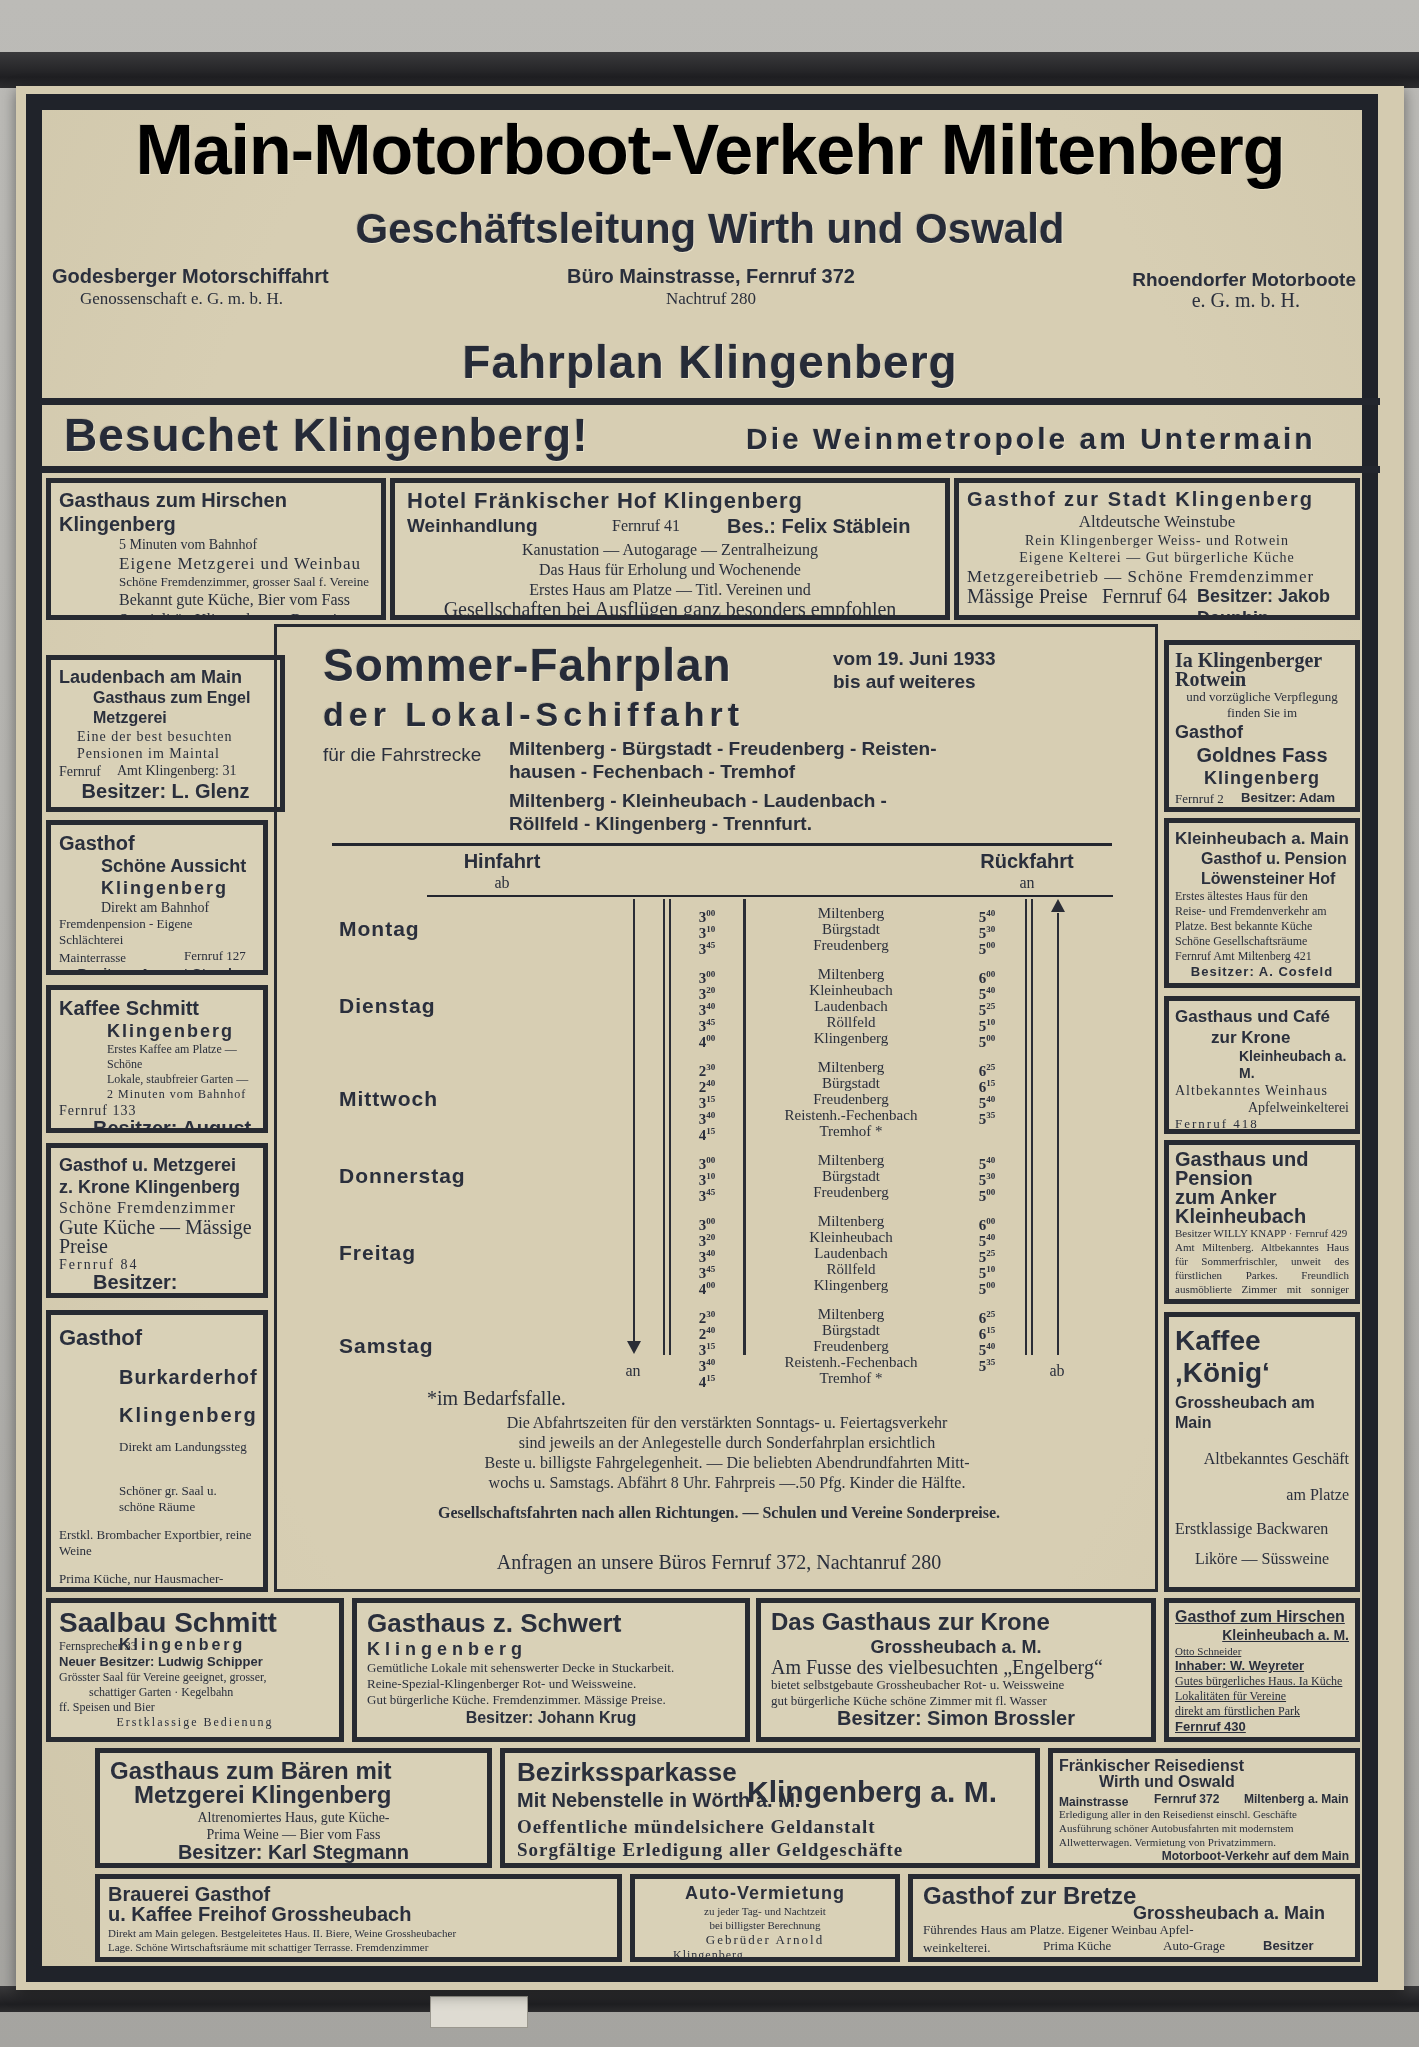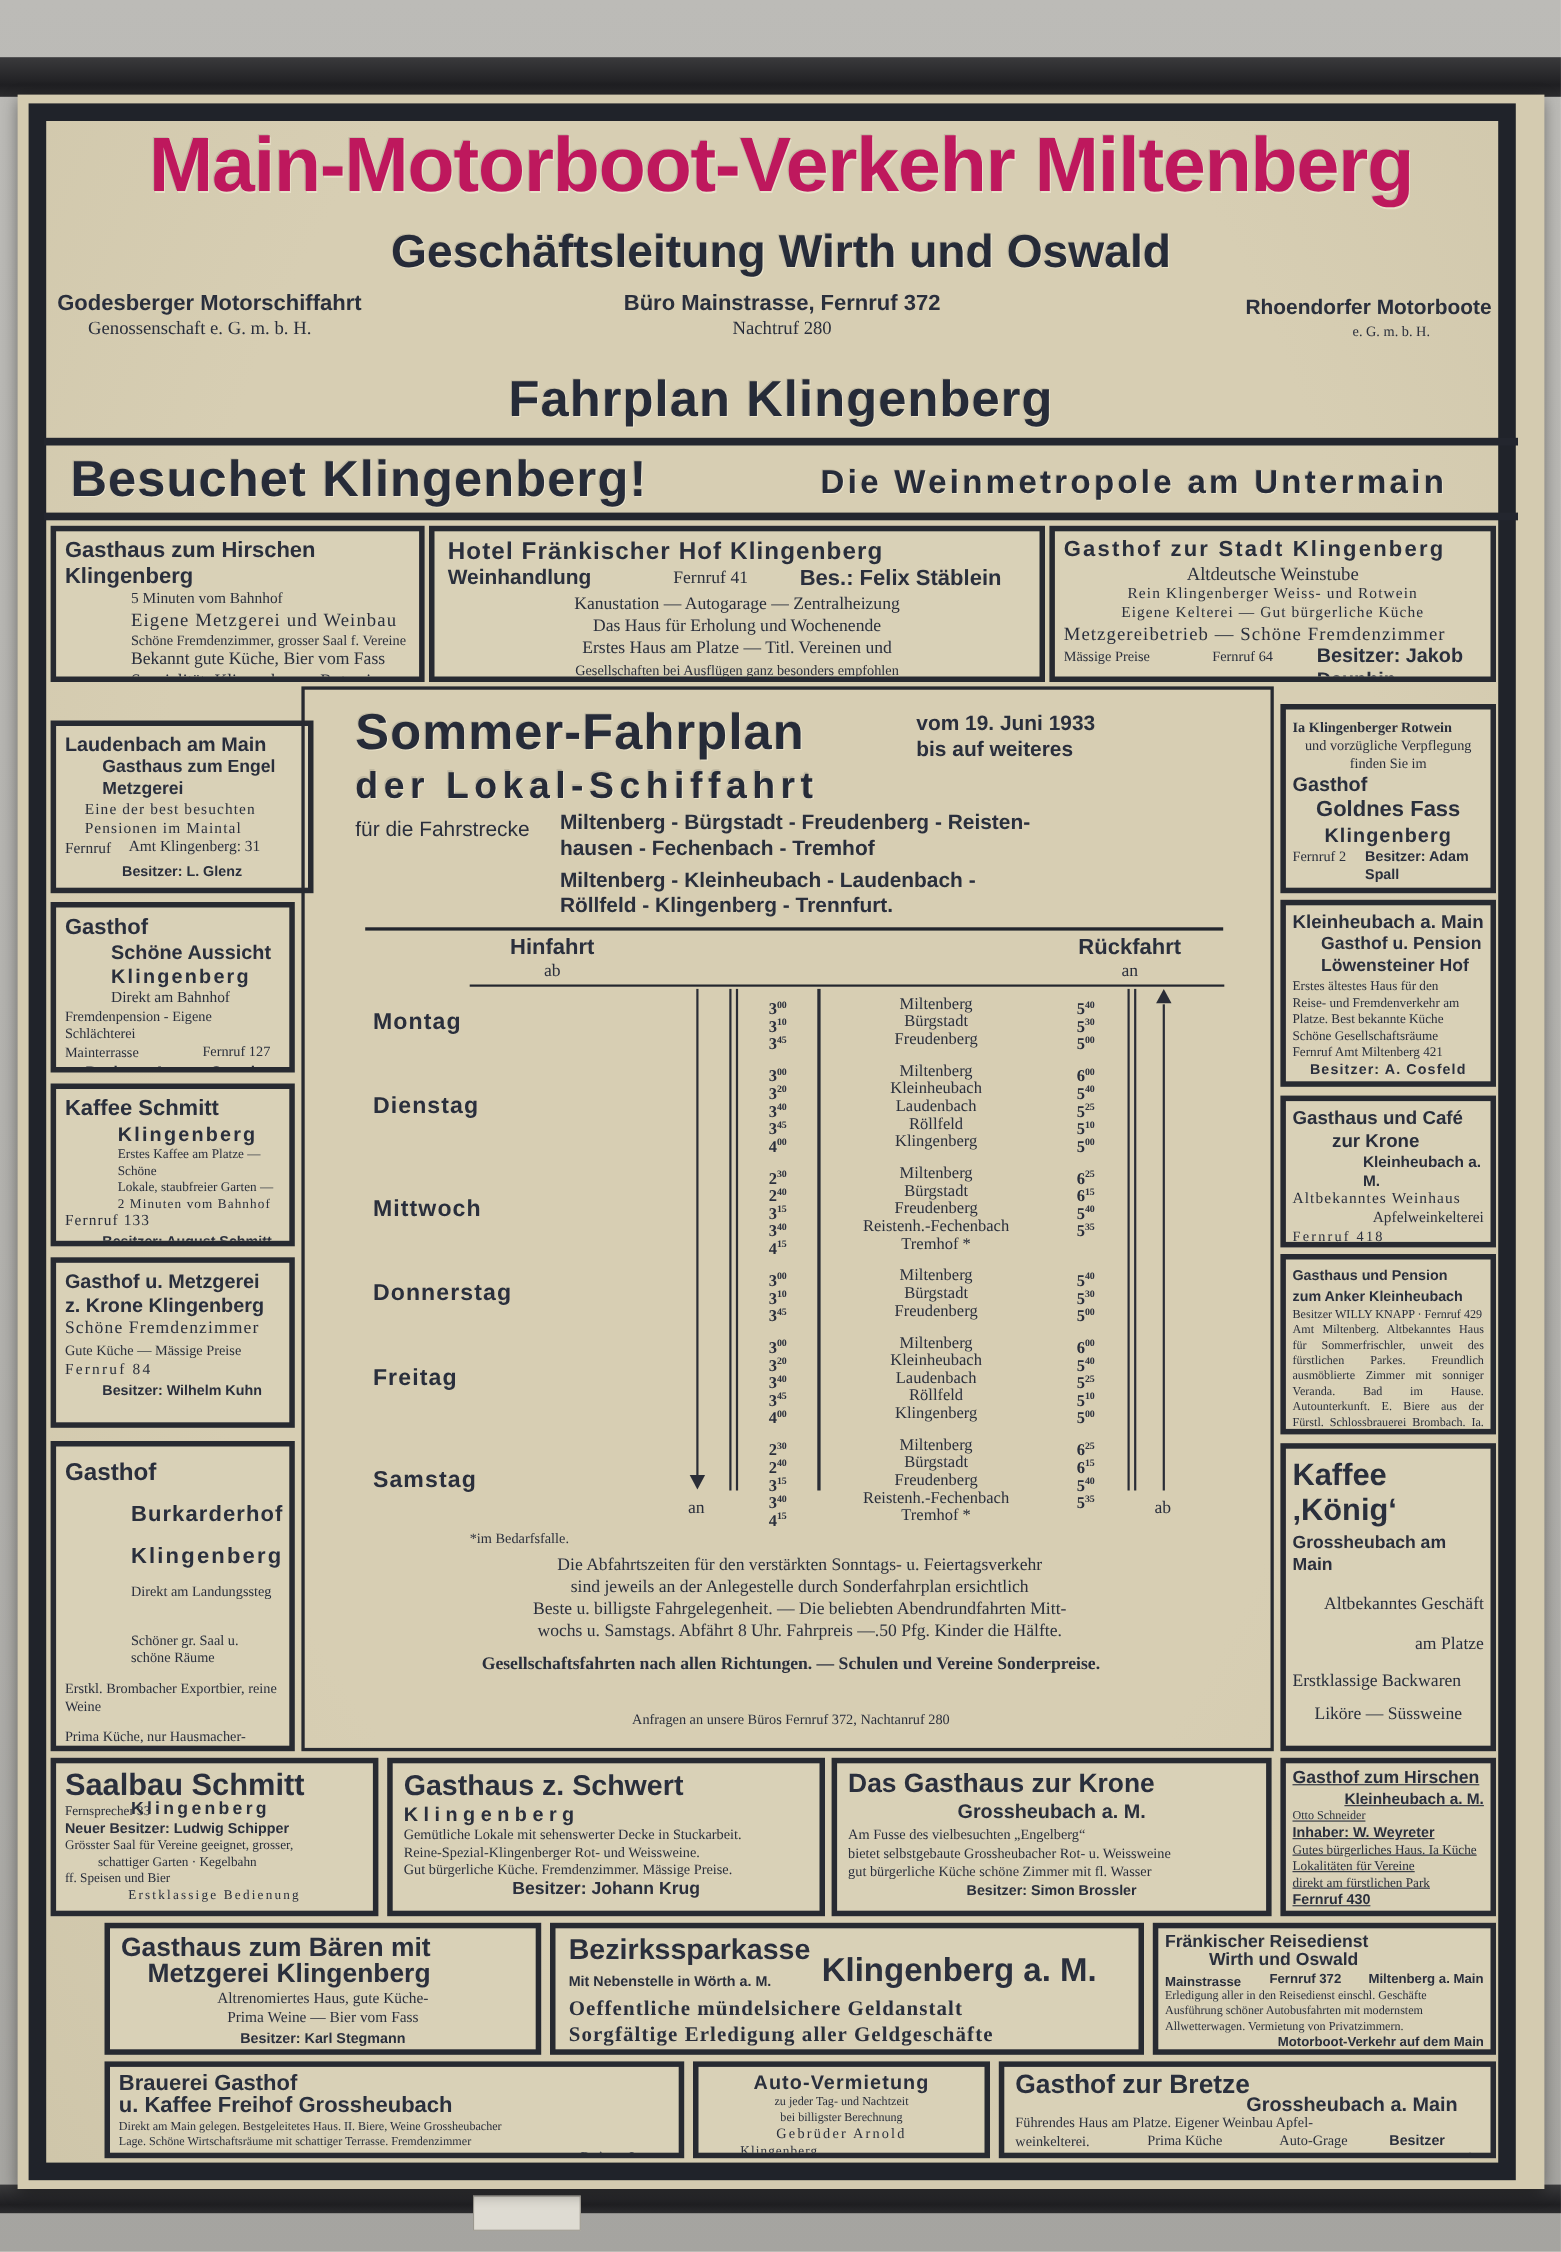--- a/index.html
+++ b/index.html
@@ -27,21 +27,21 @@
   }
   .hrule{position:absolute;background:#23262e;}
   .ad{
     position:absolute;background:#d9d1b7;border:5px solid #272a31;
     box-sizing:border-box;color:#2a2f3c;overflow:hidden;padding:6px 8px;
   }
   .emb{text-shadow:1px 1px 0 rgba(246,240,221,.55), -1px -1px 0 rgba(40,40,50,.12);}
   
   .s11{font-size:11px;line-height:14px;} .s12{font-size:12px;line-height:15px;}
   .s13{font-size:13px;line-height:16px;} .s14{font-size:14px;line-height:17px;}
-  .s15{font-size:13px;line-height:19px;} .s16{font-size:16px;line-height:20px;}
+  .s15{font-size:20px;line-height:19px;} .s16{font-size:16px;line-height:20px;}
   .s17{font-size:17px;line-height:21px;} .s18{font-size:18px;line-height:22px;}
   .s19{font-size:19px;line-height:23px;} .s20{font-size:20px;line-height:24px;}
   .s22{font-size:22px;line-height:26px;} .s24{font-size:24px;line-height:28px;}
   .s26{font-size:26px;line-height:30px;} .s28{font-size:28px;line-height:32px;}
   .s30{font-size:30px;line-height:34px;}
   
   .tt-row{position:relative;height:16px;}
   .tt-dep{position:absolute;left:400px;width:60px;text-align:center;font:bold 15px/16px "Liberation Serif",serif;}
   .tt-st {position:absolute;left:474px;width:200px;text-align:center;font:15px/16px "Liberation Serif",serif;}
   .tt-ret{position:absolute;left:680px;width:60px;text-align:center;font:bold 15px/16px "Liberation Serif",serif;}
@@ -54,21 +54,21 @@
 </head>
 <body>
 
 <div class="rail" style="top:52px;height:36px;"></div>
 <div class="rail" style="top:1986px;height:26px;"></div>
 <div class="sticker" style="left:430px;top:1996px;width:96px;height:30px;"></div>
 
 <div class="poster">
   <div class="frame"></div>
 
-  <div class="abs c emb" style="left:30px;top:22px;width:1328px;font:bold 70px/84px 'Liberation Sans';letter-spacing:-1px;color:#be185d;">Main-Motorboot-Verkehr Miltenberg</div>
+  <div class="abs c emb" style="left:30px;top:22px;width:1328px;font:bold 70px/84px 'Liberation Sans';letter-spacing:-1px;color:#000000;">Main-Motorboot-Verkehr Miltenberg</div>
   <div class="abs c emb" style="left:30px;top:118px;width:1328px;font:bold 42px/50px 'Liberation Sans';color:#262b38;">Geschäftsleitung Wirth und Oswald</div>
 
   <div class="abs" style="left:36px;top:178px;width:350px;">
     <div class="sans b s20">Godesberger Motorschiffahrt</div>
     <div class="serif s17" style="padding-left:28px;">Genossenschaft e. G. m. b. H.</div>
   </div>
   <div class="abs c" style="left:420px;top:178px;width:550px;">
     <div class="sans b s20">Büro Mainstrasse, Fernruf 372</div>
     <div class="serif s17">Nachtruf 280</div>
   </div>

